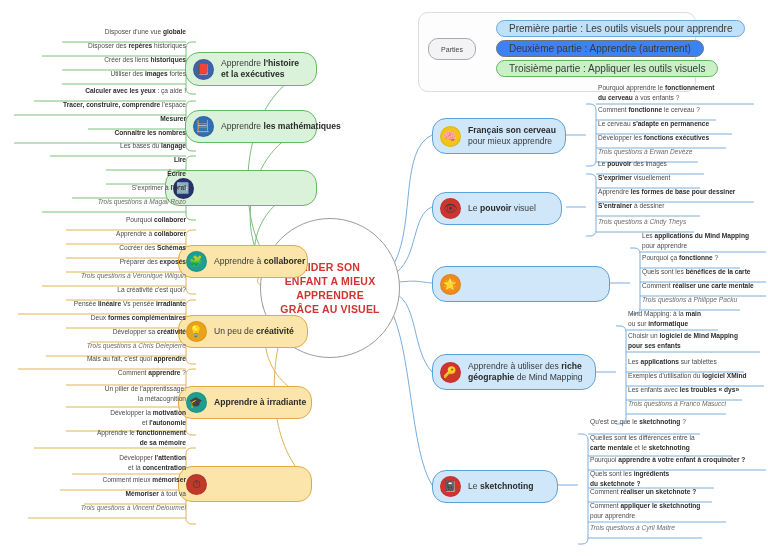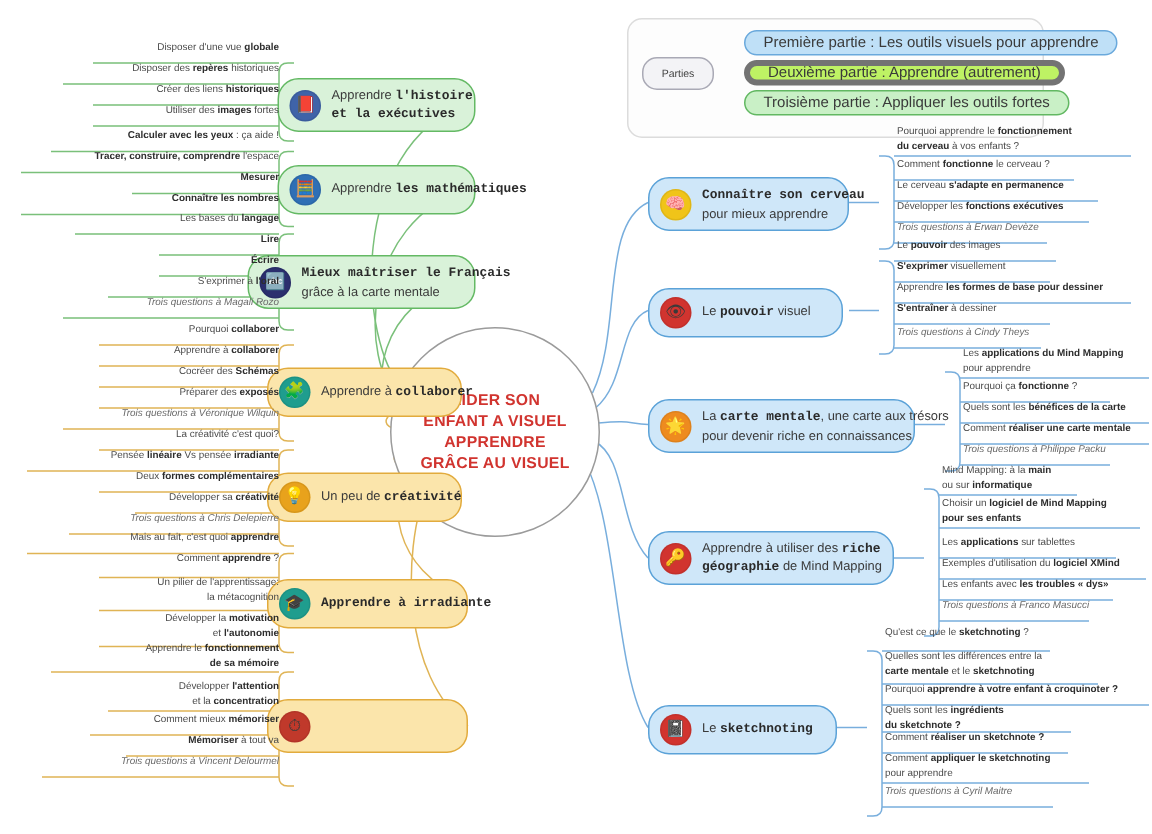--- a/index.html
+++ b/index.html
@@ -32,21 +32,21 @@
   .node{
     position:absolute;
     display:flex;align-items:center;gap:7px;
     border-radius:14px;
     padding:5px 11px 5px 7px;
     box-sizing:border-box;
     font-size:8.6px;line-height:1.3;
     color:#3a3a3a;
   }
   .node .label{white-space:nowrap;}
-  .node b{font-weight:bold;color:#2a2a2a;font-family:Liberation Mono, monospace;}
+  .node b{font-weight:bold;color:#2a2a2a;}
   .node.green{background:#d9f2d9;border:1px solid #64b964;}
   .node.orange{background:#fbe5ab;border:1px solid #e2ab3d;}
   .node.blue{background:#cfe7f9;border:1px solid #5ba2d8;}
 
   
   .badge{
     width:21px;height:21px;border-radius:50%;
     flex:0 0 21px;
     display:flex;align-items:center;justify-content:center;
     font-size:11px;line-height:1;
@@ -79,21 +79,21 @@
     font-size:7px;color:#444;
   }
   .pill{
     position:absolute;left:496px;
     height:17px;border-radius:9px;
     display:flex;align-items:center;padding:0 12px;
     font-size:10px;color:#3a3a3a;white-space:nowrap;
     box-sizing:border-box;
   }
   .pill.b{background:#bfe0f7;border:1px solid #6aa9dc;top:20px;}
-  .pill.o{background:#bef264;border:4px solid #737373;top:40px;}
+  .pill.o{background:#3b82f6;border:1px solid #737373;top:40px;}
   .pill.g{background:#c9f0c6;border:1px solid #62b862;top:60px;}
 </style>
 </head>
 <body>
 
 <div id="map">
 
   <svg class="links" viewBox="0 0 768 556">
     <g fill="none" stroke-width="1">
 
@@ -164,38 +164,38 @@
       <path d="M492 28 L 496 28" stroke="#6aa9dc"></path>
       <path d="M492 48 L 496 48" stroke="#e0aa3c"></path>
       <path d="M492 68 L 496 68" stroke="#62b862"></path>
       <path d="M418 48 L 428 48" stroke="#9a9aa4"></path>
     </g>
   </svg>
 
   <div class="center">
     <div class="ctext">
         <div>AIDER SON</div>
-        <div>ENFANT A VISUEL</div>
+        <div>ENFANT A MIEUX</div>
         <div>APPRENDRE</div>
         <div>GRÂCE AU VISUEL</div>
       </div>
   </div>
 
   <div class="legend"></div>
   <div class="legend-key">
     <span>Parties</span>
   </div>
   <div class="pill b">
     <span>Première partie : Les outils visuels pour apprendre</span>
   </div>
   <div class="pill o">
     <span>Deuxième partie : Apprendre (autrement)</span>
   </div>
   <div class="pill g">
-    <span>Troisième partie : Appliquer les outils fortes</span>
+    <span>Troisième partie : Appliquer les outils visuels</span>
   </div>
 
   <div id="nodes">
       <div class="node green" style="left: 185px; top: 52px; width: 132px; min-height: 34px;">
         <span class="badge" style="background: rgb(63, 99, 168);">📕</span>
         <span class="label">Apprendre <b>l'histoire</b><br><b>et la exécutives</b></span>
       </div>
       <div class="leaf r" style="right: auto; left: 62px; width: 124px; top: 27px;">Disposer d'une vue <b>globale</b></div>
       <div class="leaf r" style="right: auto; left: 42px; width: 144px; top: 41px;">Disposer des <b>repères</b> historiques</div>
       <div class="leaf r" style="right: auto; left: 62px; width: 124px; top: 55px;">Créer des liens <b>historiques</b></div>
@@ -203,21 +203,20 @@
       <div class="node green" style="left: 185px; top: 110px; width: 132px; min-height: 30px;">
         <span class="badge" style="background: rgb(47, 111, 181);">🧮</span>
         <span class="label">Apprendre <b>les mathématiques</b></span>
       </div>
       <div class="leaf r" style="right: auto; left: 34px; width: 152px; top: 86px;"><b>Calculer avec les yeux</b> : ça aide !</div>
       <div class="leaf r" style="right: auto; left: 14px; width: 172px; top: 100px;"><b>Tracer, construire, comprendre</b> l'espace</div>
       <div class="leaf r" style="right: auto; left: 88px; width: 98px; top: 114px;"><b>Mesurer</b></div>
       <div class="leaf r" style="right: auto; left: 14px; width: 172px; top: 128px;"><b>Connaître les nombres</b></div>
       <div class="node green" style="left: 165px; top: 170px; width: 152px; min-height: 36px;">
         <span class="badge" style="background: rgb(43, 47, 110);">🔤</span>
-        <span class="label"><b>Mieux maîtriser le Français</b><br>grâce à la carte mentale</span>
       </div>
       <div class="leaf r" style="right: auto; left: 50px; width: 136px; top: 141px;">Les bases du <b>langage</b></div>
       <div class="leaf r" style="right: auto; left: 106px; width: 80px; top: 155px;"><b>Lire</b></div>
       <div class="leaf r" style="right: auto; left: 106px; width: 80px; top: 169px;"><b>Écrire</b></div>
       <div class="leaf r" style="right: auto; left: 72px; width: 114px; top: 183px;">S'exprimer à <b>l'oral</b></div>
       <div class="leaf i r" style="right: auto; left: 42px; width: 144px; top: 197px;">Trois questions à Magali Rozo</div>
       <div class="node orange" style="left: 178px; top: 245px; width: 130px; min-height: 30px;">
         <span class="badge" style="background: rgb(31, 157, 142);">🧩</span>
         <span class="label">Apprendre à <b>collaborer</b></span>
       </div>
@@ -246,39 +245,38 @@
       <div class="node orange" style="left: 178px; top: 466px; width: 134px; min-height: 36px;">
         <span class="badge" style="background: rgb(192, 57, 43);">⏱</span>
       </div>
       <div class="leaf r w" style="right: auto; left: 34px; width: 152px; top: 428px;">Apprendre le <b>fonctionnement</b><br><b>de sa mémoire</b></div>
       <div class="leaf r w" style="right: auto; left: 72px; width: 114px; top: 453px;">Développer <b>l'attention</b><br>et la <b>concentration</b></div>
       <div class="leaf r" style="right: auto; left: 60px; width: 126px; top: 475px;">Comment mieux <b>mémoriser</b></div>
       <div class="leaf r" style="right: auto; left: 84px; width: 102px; top: 489px;"><b>Mémoriser</b> à tout va</div>
       <div class="leaf i r" style="right: auto; left: 28px; width: 158px; top: 503px;">Trois questions à Vincent Delourmel</div>
       <div class="node blue" style="left: 432px; top: 118px; width: 134px; min-height: 36px;">
         <span class="badge" style="background: rgb(240, 196, 25);">🧠</span>
-        <span class="label"><b>Connaître son cerveau</b><br>pour mieux apprendre</span>
+        <span class="label"><b>Français son cerveau</b><br>pour mieux apprendre</span>
       </div>
       <div class="leaf w" style="left: 598px; top: 83px;">Pourquoi apprendre le <b>fonctionnement</b><br><b>du cerveau</b> à vos enfants ?</div>
       <div class="leaf" style="left: 598px; top: 105px;">Comment <b>fonctionne</b> le cerveau ?</div>
       <div class="leaf" style="left: 598px; top: 119px;">Le cerveau <b>s'adapte en permanence</b></div>
       <div class="leaf" style="left: 598px; top: 133px;">Développer les <b>fonctions exécutives</b></div>
       <div class="leaf i" style="left: 598px; top: 147px;">Trois questions à Erwan Devèze</div>
       <div class="node blue" style="left: 432px; top: 192px; width: 130px; min-height: 30px;">
         <span class="badge" style="background: rgb(209, 52, 47);">👁</span>
         <span class="label">Le <b>pouvoir</b> visuel</span>
       </div>
       <div class="leaf" style="left: 598px; top: 159px;">Le <b>pouvoir</b> des images</div>
       <div class="leaf" style="left: 598px; top: 173px;"><b>S'exprimer</b> visuellement</div>
       <div class="leaf" style="left: 598px; top: 187px;">Apprendre <b>les formes de base pour dessiner</b></div>
       <div class="leaf" style="left: 598px; top: 201px;"><b>S'entraîner</b> à dessiner</div>
       <div class="leaf i" style="left: 598px; top: 217px;">Trois questions à Cindy Theys</div>
       <div class="node blue" style="left: 432px; top: 266px; width: 178px; min-height: 36px;">
         <span class="badge" style="background: rgb(238, 139, 31);">🌟</span>
-        <span class="label">La <b>carte mentale</b>, une carte aux trésors<br>pour devenir riche en connaissances</span>
       </div>
       <div class="leaf w" style="left: 642px; top: 231px;">Les <b>applications du Mind Mapping</b><br>pour apprendre</div>
       <div class="leaf" style="left: 642px; top: 253px;">Pourquoi ça <b>fonctionne</b> ?</div>
       <div class="leaf" style="left: 642px; top: 267px;">Quels sont les <b>bénéfices de la carte</b></div>
       <div class="leaf" style="left: 642px; top: 281px;">Comment <b>réaliser une carte mentale</b></div>
       <div class="leaf i" style="left: 642px; top: 295px;">Trois questions à Philippe Packu</div>
       <div class="node blue" style="left: 432px; top: 354px; width: 164px; min-height: 36px;">
         <span class="badge" style="background: rgb(209, 52, 47);">🔑</span>
         <span class="label">Apprendre à utiliser des <b>riche</b><br><b>géographie</b> de Mind Mapping</span>
       </div>

